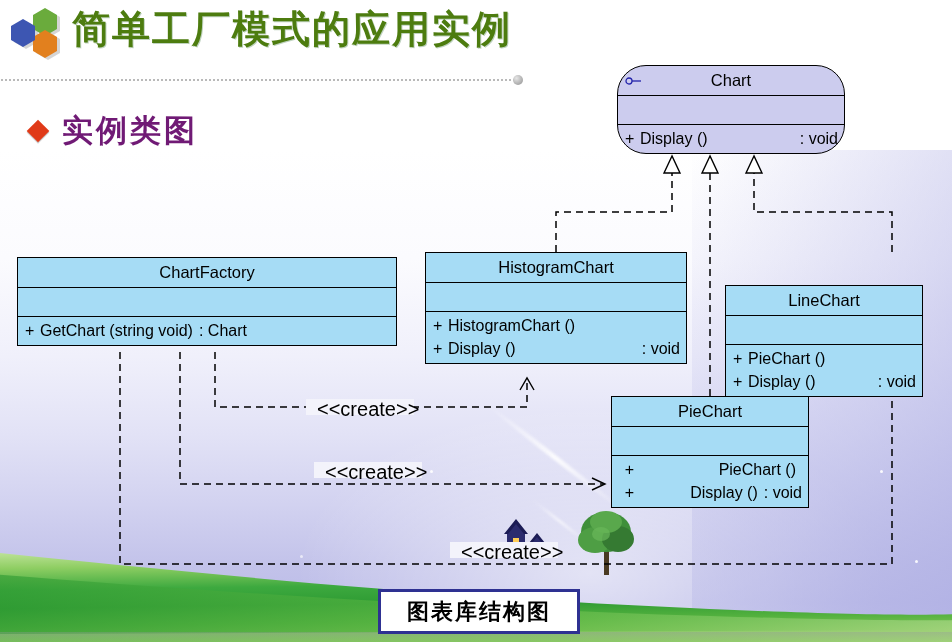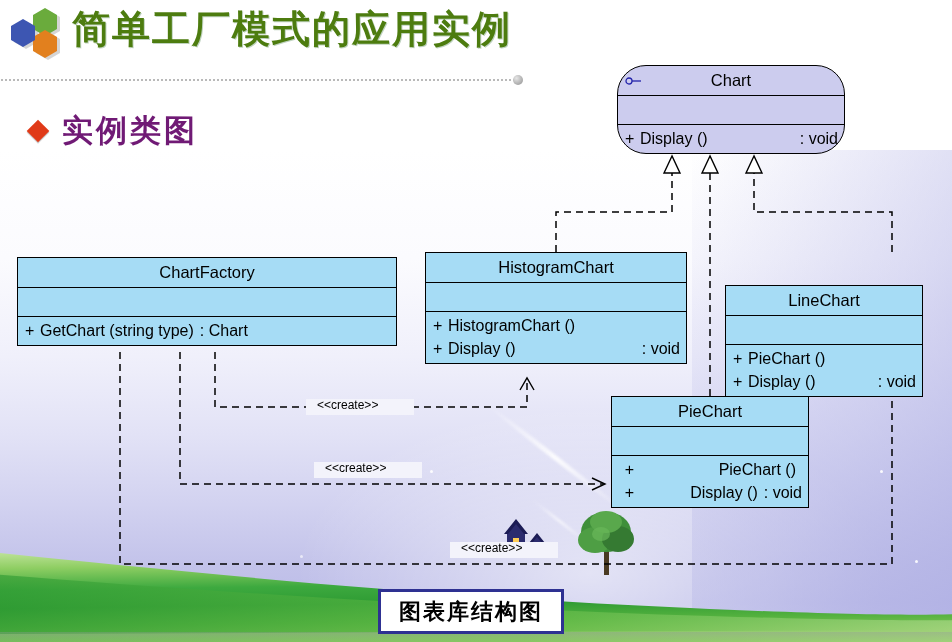--- a/index.html
+++ b/index.html
@@ -111,32 +111,32 @@
   #line-box       {left:725px;top:252px;width:198px;margin-top:33px;}
   #pie-box        {left:611px;top:396px;width:198px;text-align:right;}
 
   
   svg.wires{position:absolute;left:0;top:0;width:952px;height:642px;overflow:visible;}
   .dash{fill:none;stroke:#000;stroke-width:1.5;stroke-dasharray:7 5;}
   .tri{fill:#ffffff;stroke:#000;stroke-width:1.4;}
   .arrowline{fill:none;stroke:#000;stroke-width:1.4;}
 
   .wire-label{
-    position:absolute;font-size:12px;color:#000;
+    position:absolute;font-size:20px;color:#000;
     background:transparent;padding:0 6px;white-space:nowrap;
     font-family:"Liberation Sans", sans-serif;
   }
   .lbl-create-1{left:311px;top:398px;}
   .lbl-create-2{left:319px;top:461px;}
   .lbl-create-3{left:455px;top:541px;}
   .lbl-mask{position:absolute;height:16px;background:#f3f3fb;}
 
   
   .caption{
-    position:absolute;left:378px;top:589px;width:186px;height:45px;
+    position:absolute;left:378px;top:589px;width:202px;height:45px;
     background:#ffffff;border:3px solid #2e3192;box-sizing:border-box;
     display:flex;align-items:center;justify-content:center;
     font-family:"DejaVu Serif", serif;
     font-size:22px;font-weight:bold;color:#000;letter-spacing:2px;
   }
 </style>
 </head>
 <body>
 
 <div id="slide">
@@ -261,21 +261,21 @@
   </div>
 
   <div class="uml box-blue" id="factory-box">
     <div class="hdr">
       <span>ChartFactory</span>
     </div>
     <div class="attrs"></div>
     <div class="ops">
       <div class="op">
         <span class="plus">+</span>
-        <span class="sig" style="flex:0 0 auto;">GetChart (string type)</span>
+        <span class="sig" style="flex:0 0 auto;">GetChart (string void)</span>
         <span class="ret">: Chart</span>
       </div>
     </div>
   </div>
 
   <div class="uml box-blue" id="histogram-box">
     <div class="hdr">
       <span>HistogramChart</span>
     </div>
     <div class="attrs"></div>

